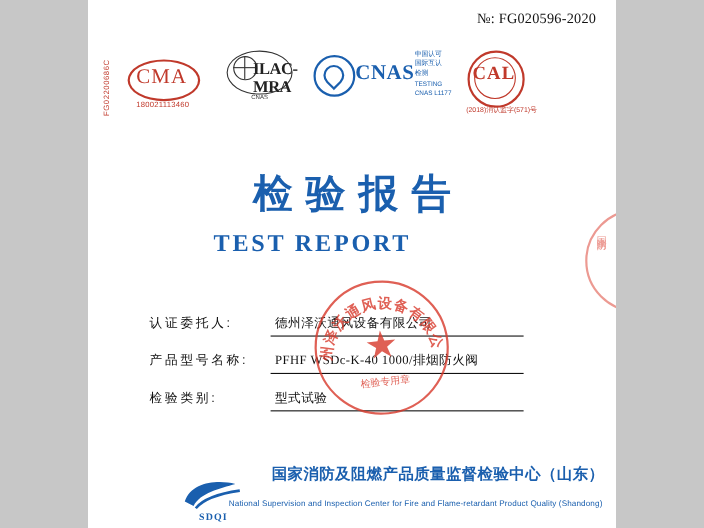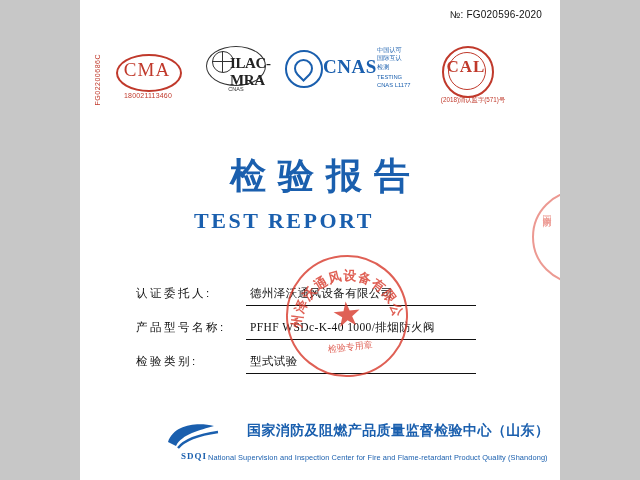--- a/index.html
+++ b/index.html
@@ -9,22 +9,22 @@
     font-family:"Liberation Sans", sans-serif;
   }
   .page{
     position:absolute;left:80px;top:0;width:480px;height:480px;
     background:#ffffff;
     overflow:hidden;
   }
   
   .serial{
     position:absolute;right:18px;top:9px;
-    font-family:Liberation Sans, sans-serif;
-    font-size:10px;color:#111;letter-spacing:.2px;
+    font-family:Liberation Serif, serif;
+    font-size:13px;color:#111;letter-spacing:.2px;
   }
   .logos{
     position:absolute;left:0;top:34px;width:480px;height:78px;
   }
   
   .vcode{
     position:absolute;left:14px;top:20px;
     font-size:7px;color:#c0392b;
     font-family:"Liberation Sans", sans-serif;
     writing-mode:vertical-rl;
@@ -99,21 +99,21 @@
   .cnas .cn{
     position:absolute;left:92px;top:2px;width:42px;
     font-size:6.2px;color:#1a5fae;line-height:1.35;
   }
   .cnas .en{
     position:absolute;left:92px;top:30px;width:46px;
     font-size:5.8px;color:#1a5fae;line-height:1.3;
   }
   
   .cal{
-    position:absolute;left:348px;top:12px;width:90px;height:56px;
+    position:absolute;left:331px;top:12px;width:90px;height:56px;
   }
   .cal .ring{
     position:absolute;left:14px;top:0;width:48px;height:48px;
     border:2.2px solid #c0392b;border-radius:50%;
   }
   .cal .inner{
     position:absolute;left:20px;top:6px;width:36px;height:36px;
     border:1.5px solid #c0392b;border-radius:50%;
   }
   .cal .letters{
@@ -191,21 +191,21 @@
     position:absolute;left:6px;top:16px;
     font-family:"Liberation Serif", serif;
     font-size:9px;color:#e0564a;
     writing-mode:vertical-rl;letter-spacing:1px;
   }
   
   .footer{
     position:absolute;left:0;top:416px;width:480px;height:50px;
   }
   .sdqi{
-    position:absolute;left:84px;top:4px;width:58px;height:42px;
+    position:absolute;left:84px;top:18px;width:58px;height:42px;
   }
   .sdqi svg{position:absolute;left:0;top:0;}
   .sdqi .name{
     position:absolute;left:6px;top:31px;width:48px;text-align:center;
     font-family:"Liberation Serif", serif;
     font-weight:bold;font-size:9px;color:#1a5fae;letter-spacing:1px;
   }
   .foot-cn{
     position:absolute;left:128px;top:6px;
     font-family:"Liberation Serif", serif;

